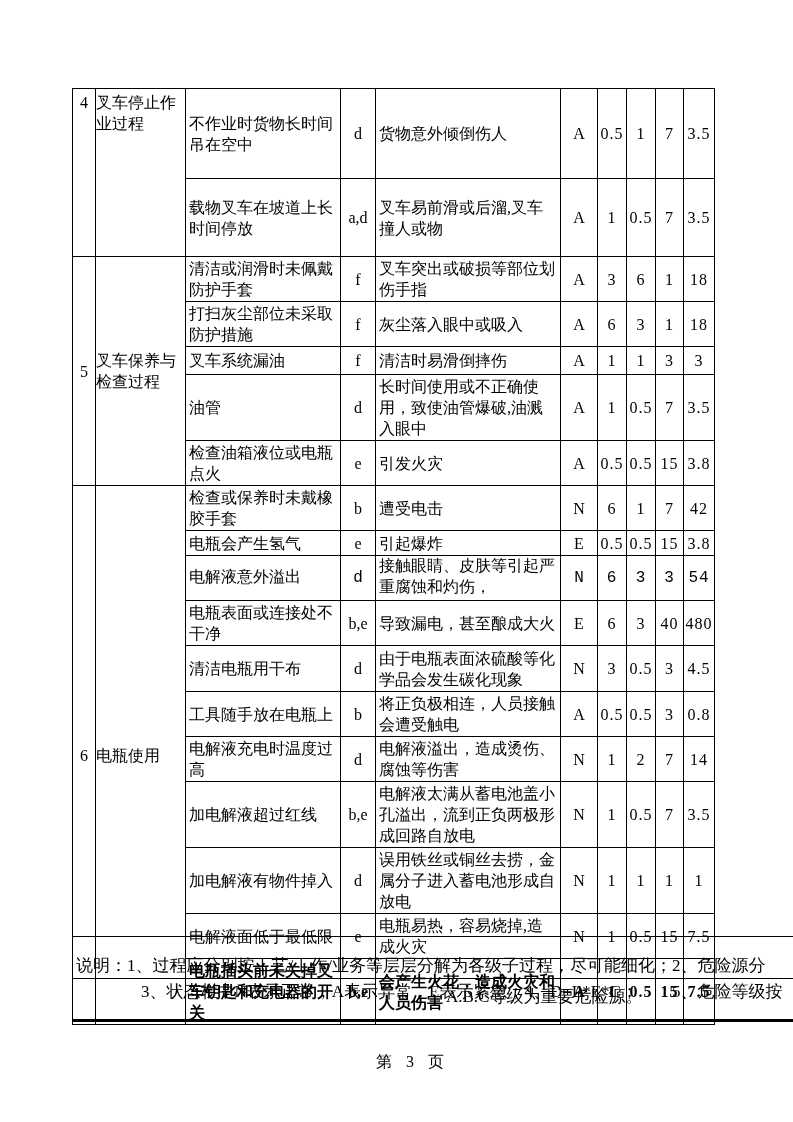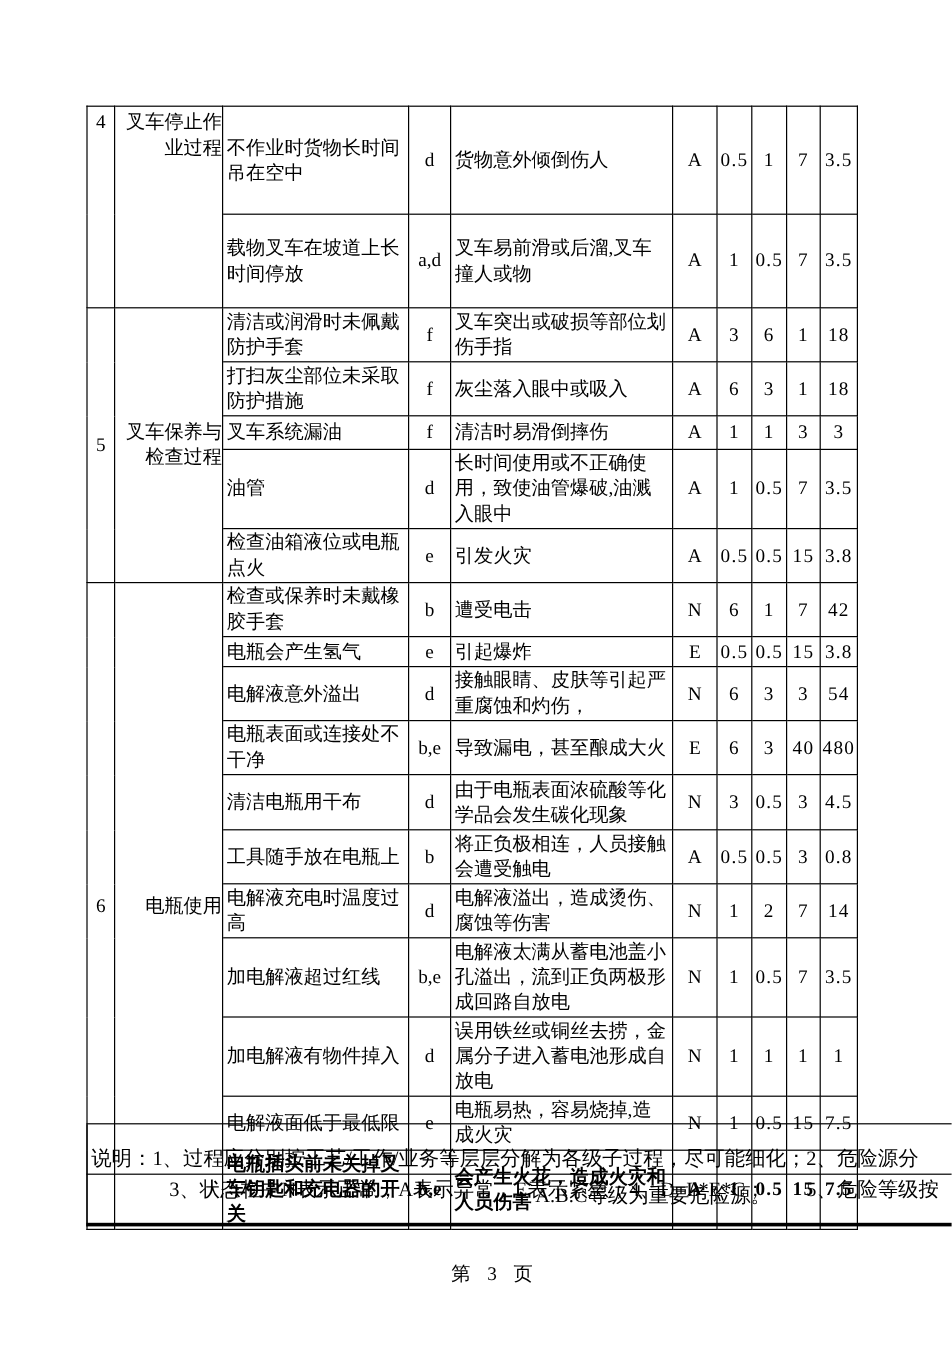--- a/index.html
+++ b/index.html
@@ -18,21 +18,21 @@
     table-layout: fixed;
   }
   .risk-table td {
     border: 1px solid #000;
     font-size: 16px;
     line-height: 21px;
     vertical-align: middle;
     overflow: hidden;
   }
   td.c-no   { text-align: center; }
-  td.c-proc { text-align: right; }
+  td.c-proc { text-align: left; }
   td.c-haz  { text-align: left; padding: 1px 3px; }
   td.c-code { text-align: center; }
   td.c-cons { text-align: left; padding: 1px 3px; }
   td.c-status { text-align: center; }
   td.c-num  { text-align: center; letter-spacing: 1px; }
   td.vtop   { vertical-align: top; padding-top: 3px; }
 
   .notes {
     position: absolute; left: 72px; top: 936px;
     width: 1010px;
@@ -167,21 +167,21 @@
       <tr style="height: 25px; margin-left: 45px;">
         <td class="c-haz">电瓶会产生氢气</td>
         <td class="c-code">e</td>
         <td class="c-cons">引起爆炸</td>
         <td class="c-status">E</td>
         <td class="c-num">0.5</td>
         <td class="c-num">0.5</td>
         <td class="c-num">15</td>
         <td class="c-num">3.8</td>
       </tr>
-      <tr style="height: 35px;">
+      <tr style="height: 35px; font-family: Liberation Mono, monospace;">
         <td class="c-haz">电解液意外溢出</td>
         <td class="c-code">d</td>
         <td class="c-cons">接触眼睛、皮肤等引起严重腐蚀和灼伤，</td>
         <td class="c-status">N</td>
         <td class="c-num">6</td>
         <td class="c-num">3</td>
         <td class="c-num">3</td>
         <td class="c-num">54</td>
       </tr>
       <tr style="height: 40px;">

